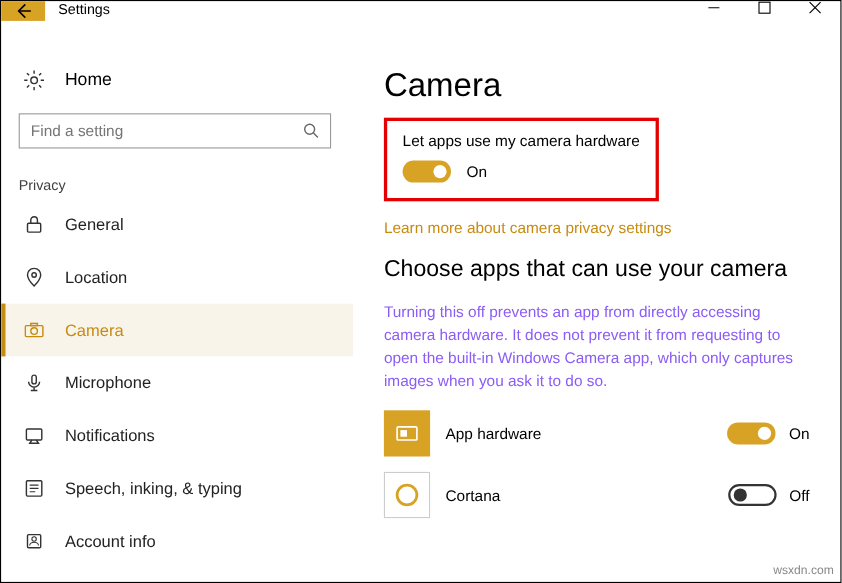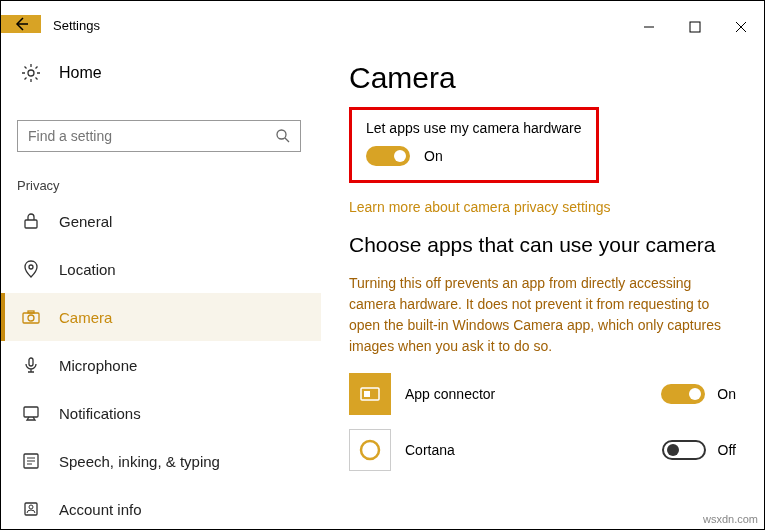--- a/index.html
+++ b/index.html
@@ -1,46 +1,46 @@
 <!DOCTYPE html>
 <html><head>
 <meta charset="utf-8">
 <style>
 * { margin: 0; padding: 0; box-sizing: border-box; font-family: "Segoe UI", Arial, sans-serif; }
 body { width: 765px; height: 530px; background: #fff; overflow: hidden; position: relative; border: 1px solid #000; }
-.titlebar { height: 32px; display: flex; align-items: flex-end; }
+.titlebar { height: 32px; display: flex; align-items: flex-start; }
 .back-btn { width: 40px; background: #d8a325; display: flex; align-items: center; justify-content: center; cursor: pointer; }
 .title { flex: 1; display: flex; align-items: center; padding-left: 12px; font-size: 13px; }
 .win-controls { display: flex; }
 .win-btn { width: 46px; display: flex; align-items: center; justify-content: center; cursor: pointer; }
 .content { display: flex; position: absolute; top: 32px; left: 0; right: 0; bottom: 0; }
 .sidebar { width: 320px; border-right: none; padding: 18px 0 0 0; overflow: hidden; }
 .home-row { display: flex; align-items: center; padding: 12px 20px; gap: 18px; cursor: pointer; }
-.search-wrap { margin: 25px 20px 20px 16px; position: relative; }
+.search-wrap { margin: 8px 20px 20px 16px; position: relative; }
 .search { width: 100%; height: 32px; border: 1px solid #999; padding: 0 36px 0 10px; font-size: 14px; outline: none; }
 .search-icon { position: absolute; right: 10px; top: 8px; }
 .group-label { padding: 6px 20px 4px 16px; font-size: 13px; color: #404040; }
 .nav-item { display: flex; align-items: center; gap: 18px; padding: 14px 20px 14px 16px; cursor: pointer; font-size: 15px; color: #222; border-left: 4px solid transparent; text-align: right; }
 .nav-item.active { color: #c78b0f; border-left: 4px solid #c78b0f; background: #f8f4ea; }
 .nav-item .icn { width: 20px; height: 20px; display: flex; align-items: center; justify-content: center; }
 .main { flex: 1; padding: 28px 28px 0 28px; overflow: hidden; }
 h1.page-title { font-weight: 300; font-size: 30px; margin-bottom: 12px; }
 .hl-box { border: 3px solid #e40000; padding: 10px 14px 14px 14px; margin-bottom: 16px; width: 250px; }
 .hl-label { font-size: 14px; margin-bottom: 10px; }
 .toggle-row { display: flex; align-items: center; gap: 14px; }
 .toggle { width: 44px; height: 20px; border-radius: 10px; position: relative; cursor: pointer; }
 .toggle.on { background: #d8a325; }
 .toggle.off { background: #fff; border: 2px solid #333; }
 .knob { width: 12px; height: 12px; border-radius: 50%; position: absolute; top: 4px; }
 .toggle.on .knob { background: #fff; right: 4px; }
 .toggle.off .knob { background: #333; left: 3px; top: 2px; }
 .toggle-text { font-size: 14px; }
 .link { color: #c78b0f; font-size: 14px; display: block; margin-bottom: 14px; cursor: pointer; }
 h2.section { font-weight: 400; font-size: 21px; margin: 18px 0 16px 0; }
-.desc { font-size: 14px; color: #a16207; line-height: 1.5; margin-bottom: 16px; max-width: 400px; }
+.desc { font-size: 14px; color: #8b5cf6; line-height: 1.5; margin-bottom: 16px; max-width: 400px; }
 .app-row { display: flex; align-items: center; gap: 14px; margin-bottom: 14px; }
 .app-icon { width: 42px; height: 42px; background: #d8a325; display: flex; align-items: center; justify-content: center; }
 .app-name { flex: 1; font-size: 14px; }
 .app-toggle-wrap { display: flex; align-items: center; gap: 12px; }
 .watermark { position: absolute; bottom: 4px; right: 6px; font-size: 11px; color: #888; }
 svg { display: block; }
 </style>
 </head>
 <body>
 
@@ -181,21 +181,21 @@
     <h2 class="section">Choose apps that can use your camera</h2>
     <p class="desc">Turning this off prevents an app from directly accessing camera hardware. It does not prevent it from requesting to open the built-in Windows Camera app, which only captures images when you ask it to do so.</p>
 
     <div class="app-row">
       <div class="app-icon">
         <svg width="24" height="24" viewBox="0 0 24 24">
             <rect x="3" y="6" width="18" height="12" rx="1" fill="none" stroke="#fff" stroke-width="1.5"></rect>
             <rect x="6" y="9" width="6" height="6" fill="#fff"></rect>
           </svg>
       </div>
-      <div class="app-name">App connector</div>
+      <div class="app-name">App hardware</div>
       <div class="app-toggle-wrap">
         <div class="toggle on">
             <div class="knob"></div>
           </div>
         <div class="toggle-text">On</div>
       </div>
     </div>
 
     <div class="app-row">
       <div class="app-icon" style="background:#fff;border:1px solid #ccc">

